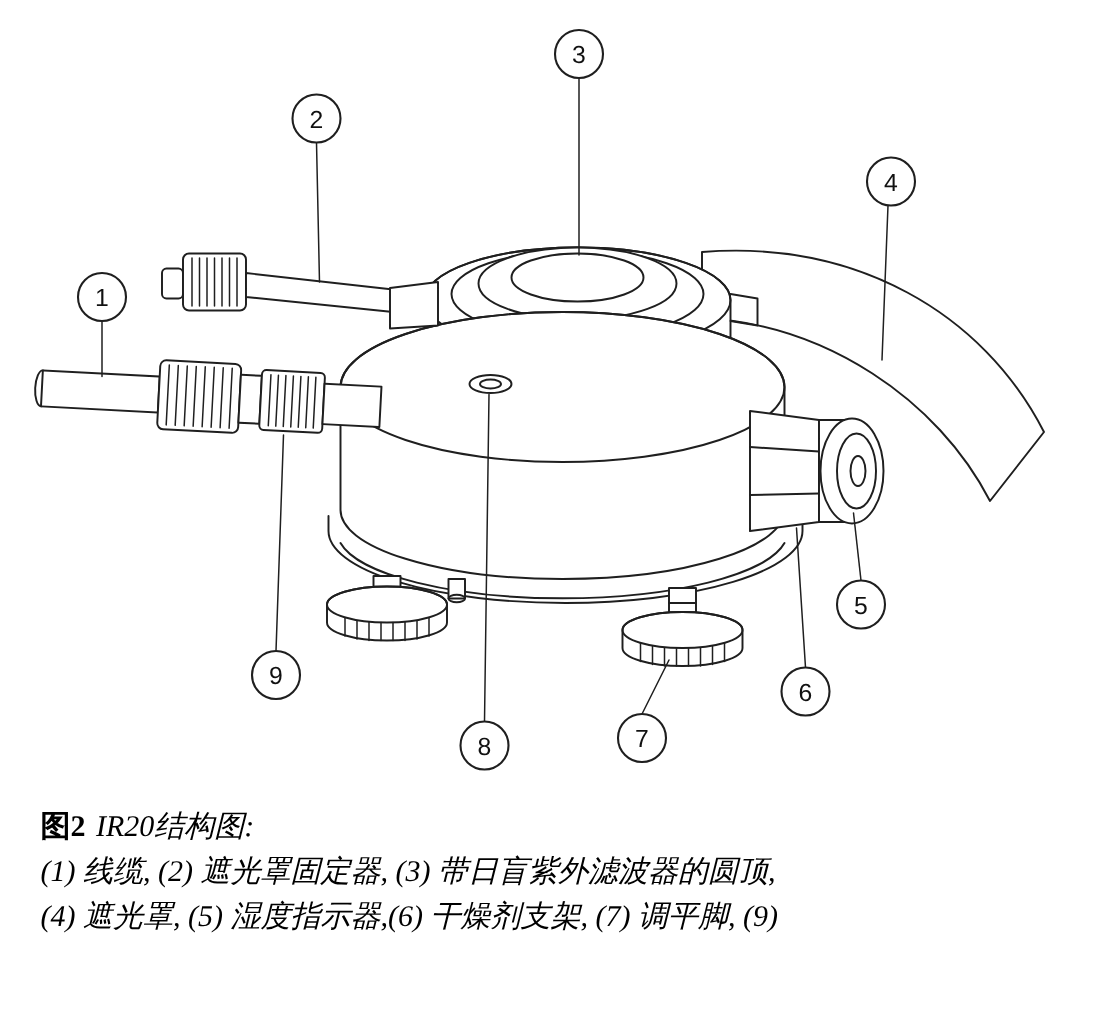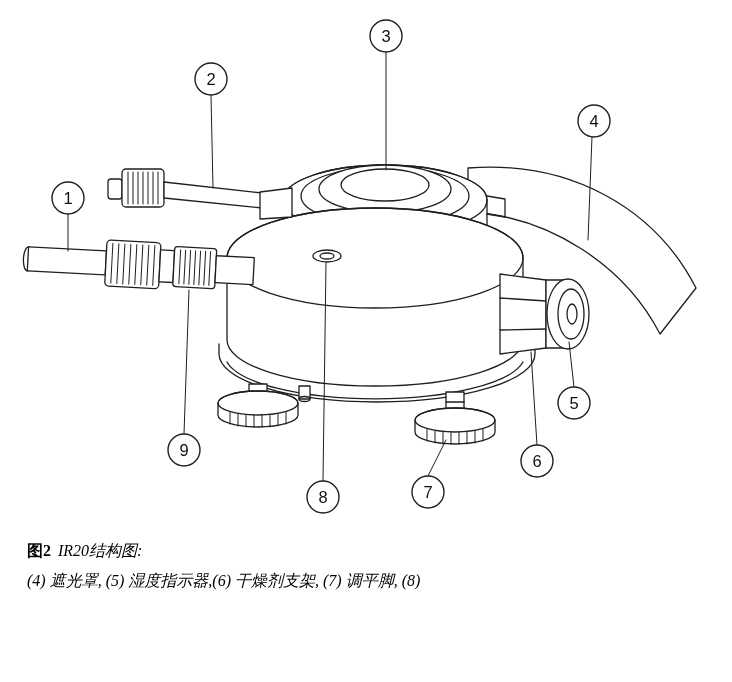--- a/index.html
+++ b/index.html
@@ -7,21 +7,21 @@
         font-family:"Liberation Serif", serif;}
   svg{display:block;}
   svg .ln, svg path, svg ellipse, svg rect, svg line, svg circle, svg polygon{
       stroke:#1f1f1f; stroke-width:1.3; fill:none; stroke-linecap:round; stroke-linejoin:round;}
   svg .wfill{fill:#ffffff;}
   svg .tick{stroke-width:1;}
   svg .leader{stroke-width:1;}
   .callout circle{fill:#ffffff;stroke-width:1.4;}
   .callout text{fill:#111;stroke:none;font:16.5px "Liberation Sans", sans-serif;text-anchor:middle;}
   .caption{position:absolute;left:27px;top:536px;width:690px;color:#000;
-           font-size:16px;line-height:30px;font-style:italic;}
+           font-size:20px;line-height:30px;font-style:italic;}
   .caption .fig-label{font-weight:700;font-style:normal;margin-right:7px;}
   .caption p{margin:0;}
 </style>
 </head>
 <body>
 
 <div class="page">
 
   <svg width="732" height="532" viewBox="0 0 732 532">
 
@@ -181,16 +181,17 @@
         <text x="323" y="503">8</text>
     </g>
     <g class="callout">
       <circle cx="184" cy="450" r="16"></circle>
         <text x="184" y="456">9</text>
     </g>
   </svg>
 
   <div class="caption">
     <p><span class="fig-label">图2</span><span>IR20结构图:</span></p>
-    <p>(4) 遮光罩, (5) 湿度指示器,(6) 干燥剂支架, (7) 调平脚, (8)</p>
+    <p>(1) 线缆, (2) 遮光罩固定器, (3) 带日盲紫外滤波器的圆顶,</p>
+    <p>(4) 遮光罩, (5) 湿度指示器,(6) 干燥剂支架, (7) 调平脚, (9)</p>
   </div>
 
 </div>
 
 </body></html>

